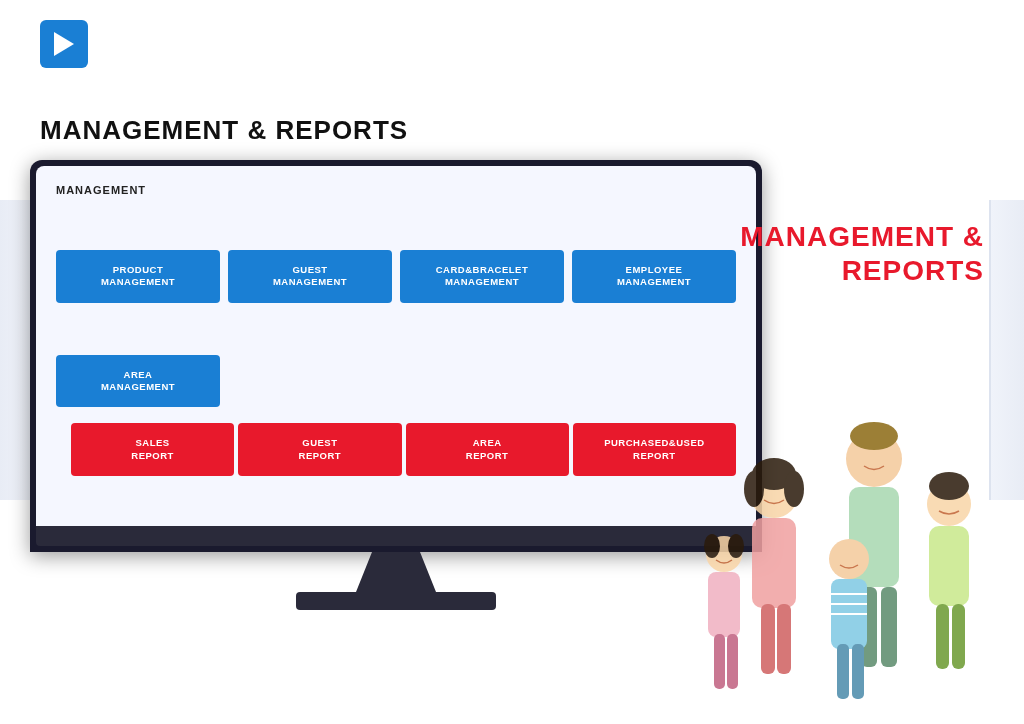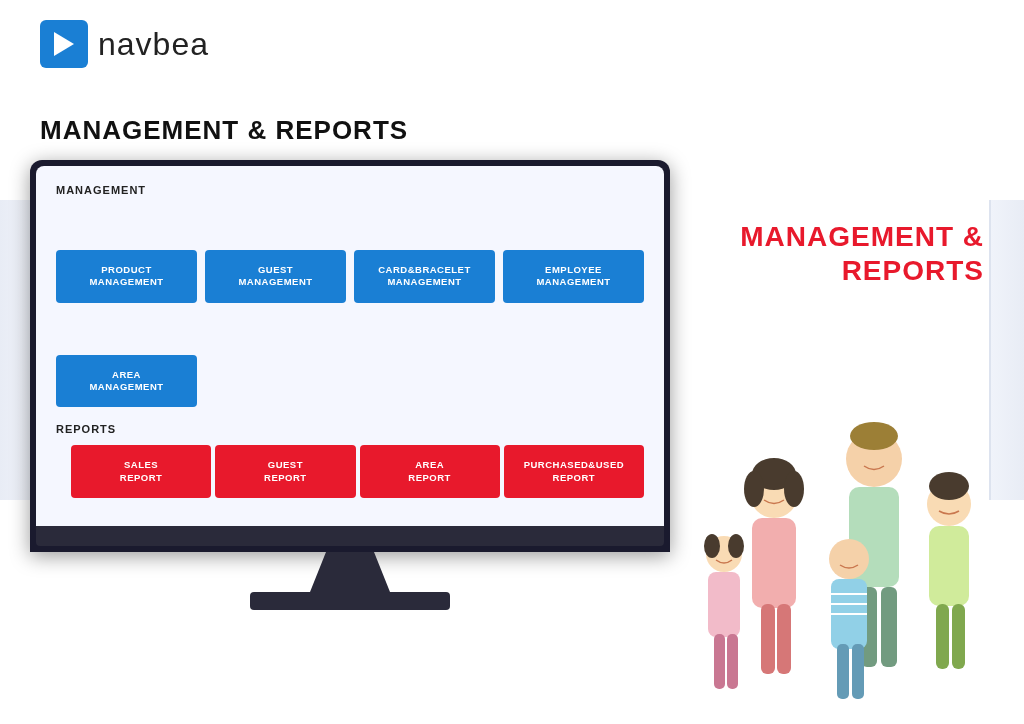--- a/index.html
+++ b/index.html
@@ -55,21 +55,21 @@
       color: #111;
       letter-spacing: 1px;
       text-transform: uppercase;
     }
 
     
     .monitor-wrapper {
       position: absolute;
       top: 160px;
       left: 30px;
-      width: 640px;
+      width: 732px;
     }
 
     .monitor-screen {
       background: #1a1a2e;
       border-radius: 12px 12px 0 0;
       padding: 6px;
       box-shadow: 0 4px 20px rgba(0,0,0,0.4);
     }
 
     .screen-inner {
@@ -216,21 +216,20 @@
 </head>
 <body>
 
 <div class="bg-shelf-left"></div>
 <div class="bg-shelf-right"></div>
 
 <div class="header">
   <div class="logo-box">
     <div class="logo-arrow"></div>
   </div>
-  <span class="logo-text">navbea</span>
 </div>
 
 <div class="page-title">MANAGEMENT &amp; REPORTS</div>
 
 <div class="monitor-wrapper">
   <div class="monitor-screen">
     <div class="screen-inner">
 
       <div class="section-label">MANAGEMENT</div>
 
@@ -241,21 +240,20 @@
         <button class="btn-blue">EMPLOYEE<br>MANAGEMENT</button>
       </div>
 
       <div class="management-grid-row2">
         <button class="btn-blue">AREA<br>MANAGEMENT</button>
         <div class="btn-placeholder"></div>
         <div class="btn-placeholder"></div>
         <div class="btn-placeholder"></div>
       </div>
 
-      <div class="section-label">REPORTS</div>
 
       <div class="reports-grid">
         <button class="btn-red">SALES<br>REPORT</button>
         <button class="btn-red">GUEST<br>REPORT</button>
         <button class="btn-red">AREA<br>REPORT</button>
         <button class="btn-red">PURCHASED&amp;USED<br>REPORT</button>
       </div>
 
     </div>
     <div class="monitor-stand-top"></div>

